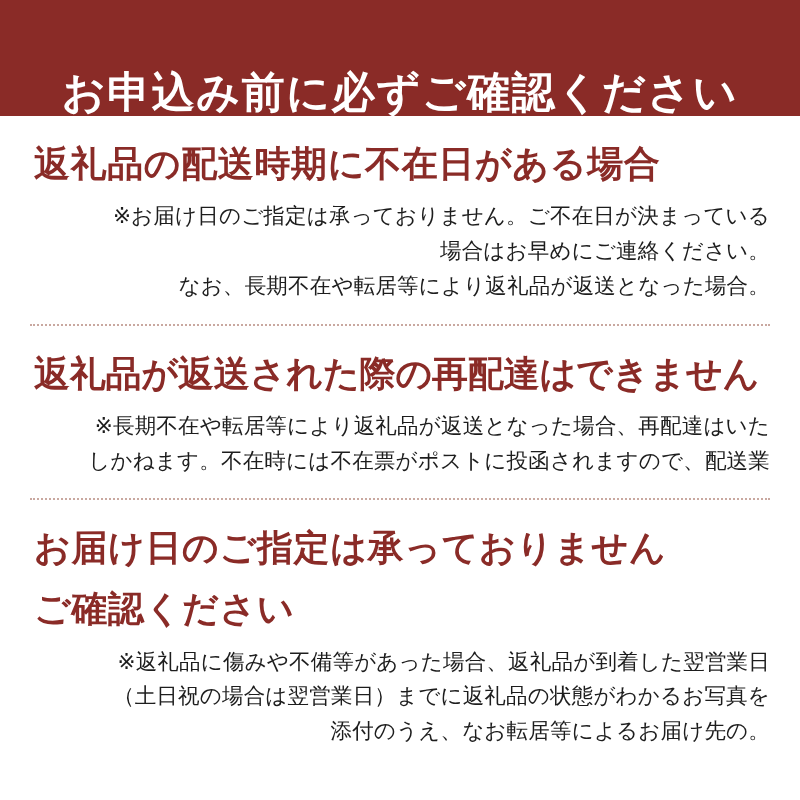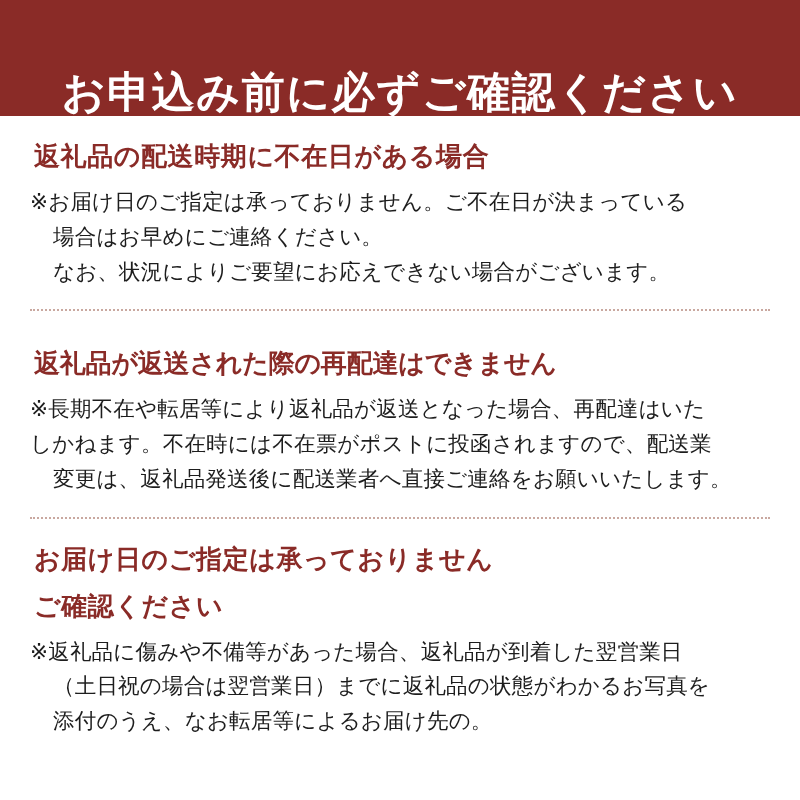--- a/index.html
+++ b/index.html
@@ -47,68 +47,68 @@
     padding-top: 22px;
     padding-bottom: 20px;
   }
   .section-divider {
     border-top: 2px dotted #c9a8a0;
     height: 0;
     margin: 0;
   }
   .section-heading {
     color: #8a2b27;
-    font-size: 26px;
+    font-size: 36px;
     font-weight: bold;
     line-height: 1.42;
     letter-spacing: 0.6px;
     margin: 0 0 10px 0;
     padding-left: 4px;
   }
   .section-body {
     color: #1d1d1d;
     font-size: 21.5px;
     line-height: 1.62;
     letter-spacing: 0.2px;
     margin: 0;
+    text-align: right;
   }
   .body-line {
     white-space: nowrap;
   }
   .indent-1 { padding-left: 23px; }
-  .tight { letter-spacing: -0.2px; margin-top: 12px; }
+  .tight { letter-spacing: -0.2px; }
 </style>
 </head>
 <body>
 
 <div id="page">
 
   <div class="header-banner">
     <div class="header-title">お申込み前に必ずご確認ください</div>
   </div>
 
   <div class="sections">
 
     <div class="section">
       <div class="section-heading">返礼品の配送時期に不在日がある場合</div>
       <div class="section-body">
         <div class="body-line">※お届け日のご指定は承っておりません。ご不在日が決まっている</div>
         <div class="body-line indent-1">場合はお早めにご連絡ください。</div>
-        <div class="body-line indent-1">なお、状況によりご要望にお応えできない場合がございます。</div>
+        <div class="body-line indent-1">なお、長期不在や転居等により返礼品が返送となった場合。</div>
       </div>
     </div>
 
     <div class="section-divider"></div>
 
     <div class="section">
       <div class="section-heading tight">返礼品が返送された際の再配達はできません</div>
       <div class="section-body">
         <div class="body-line">※長期不在や転居等により返礼品が返送となった場合、再配達はいた</div>
         <div class="body-line">しかねます。不在時には不在票がポストに投函されますので、配送業</div>
-        <div class="body-line indent-1">変更は、返礼品発送後に配送業者へ直接ご連絡をお願いいたします。</div>
       </div>
     </div>
 
     <div class="section-divider"></div>
 
     <div class="section">
       <div class="section-heading">お届け日のご指定は承っておりません</div>
       <div class="section-heading">ご確認ください</div>
       <div class="section-body">
         <div class="body-line">※返礼品に傷みや不備等があった場合、返礼品が到着した翌営業日</div>

